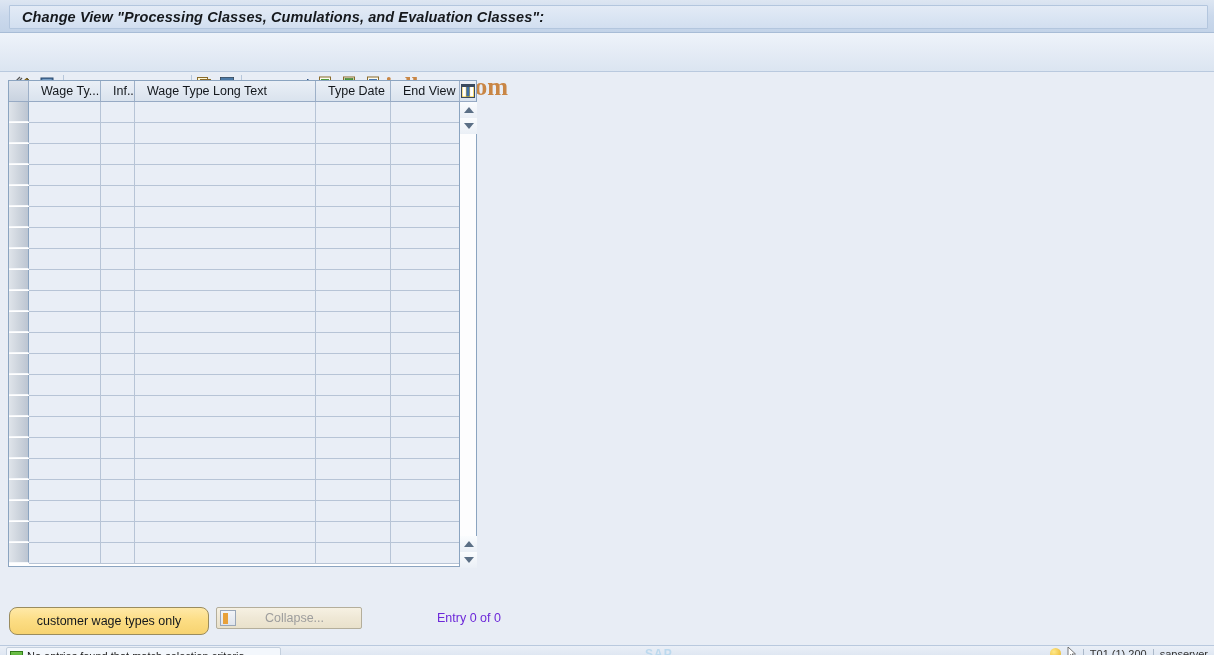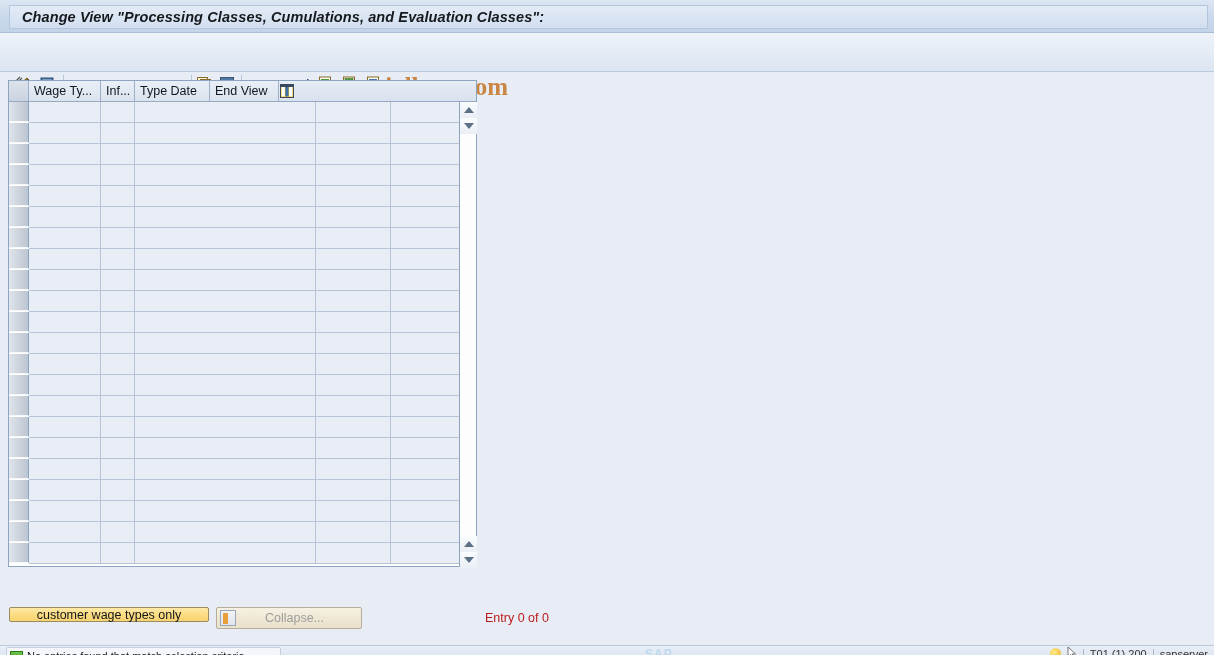--- a/index.html
+++ b/index.html
@@ -72,21 +72,21 @@
   .thead {
     position: absolute; left: 0; top: 0;
     width: 100%; height: 21px;
     background: linear-gradient(to bottom, #e7ecf4 0%, #d8e1ed 100%);
     border-bottom: 1px solid #97aac4;
     display: flex;
   }
   .th {
     height: 20px; line-height: 20px;
     font-size: 12.5px; color: #13171c;
-    padding-left: 5px;
+    padding-left: 12px;
     border-right: 1px solid #9db0c8;
     background: linear-gradient(to bottom, #eaeff6 0%, #dae3ee 100%);
     overflow: hidden; white-space: nowrap;
   }
   .th.corner {
     background: linear-gradient(to bottom, #dde3ec 0%, #c9d3e0 100%);
     padding: 0;
   }
   .th.cfg {
     padding: 0; border-right: none;
@@ -129,24 +129,24 @@
     width: 0; height: 0;
     border-left: 5px solid transparent;
     border-right: 5px solid transparent;
   }
   .arrow-up { border-bottom: 6px solid #5b6f85; }
   .arrow-down { border-top: 6px solid #5b6f85; }
 
   
   .btn-cust {
     position: absolute; left: 9px; top: 607px;
-    width: 200px; height: 15px;
+    width: 200px; height: 28px;
     background: linear-gradient(to bottom, #ffe9a8 0%, #fcdd84 48%, #f7d370 100%);
     border: 1px solid #9a8c5e;
-    border-radius: 2px;
+    border-radius: 8px;
     font-size: 12.5px; color: #13171c;
     display: flex; align-items: center; justify-content: center;
     cursor: pointer; white-space: nowrap;
   }
   .btn-pos {
     position: absolute; left: 216px; top: 607px;
     width: 146px; height: 22px;
     background: linear-gradient(to bottom, #f6f1e3 0%, #efe8d6 48%, #e9e1cb 100%);
     border: 1px solid #b4ae9b;
     border-radius: 2px;
@@ -161,21 +161,21 @@
     background: linear-gradient(to bottom, #f2f4f8, #dfe4ec);
     border: 1px solid #9aa7b8;
     position: relative; flex: 0 0 auto;
   }
   .pos-icon::after {
     content: ""; position: absolute; left: 2px; top: 2px;
     width: 5px; height: 11px; background: #e8a13a;
   }
   .entry-text {
     position: absolute; left: 437px; top: 611px;
-    font-size: 12.5px; color: #b91c1c; white-space: nowrap; margin-left: 48px;
+    font-size: 12.5px; color: #6d28d9; white-space: nowrap;
   }
 
   
   .statusbar {
     position: absolute; left: 0; top: 645px;
     width: 1214px; height: 10px;
     background: linear-gradient(to bottom, #eaeff7 0%, #dfe7f2 100%);
     border-top: 1px solid #b9c9de;
     overflow: hidden;
   }
@@ -334,20 +334,21 @@
 
   <div class="watermark">www.tutorialkart.com</div>
 </div>
 
 <div class="table-wrap">
 
   <div class="thead">
     <div class="th corner" style="width:20px;"></div>
     <div class="th" style="width:72px;">Wage Ty...</div>
     <div class="th" style="width:34px;">Inf...</div>
+    <div class="th" style="width:181px;">Wage Type Long Text</div>
     <div class="th" style="width:75px;">Type Date</div>
     <div class="th" style="width:69px;">End View</div>
     <div class="th cfg" style="width:16px;">
       <svg width="14" height="14" viewBox="0 0 14 14">
         <rect x="0.5" y="0.5" width="13" height="13" fill="#f0c21a" stroke="#3a4a5e" stroke-width="1"></rect>
         <rect x="1.5" y="3" width="3.3" height="9.5" fill="#ffffff"></rect>
         <rect x="5.3" y="3" width="3.3" height="9.5" fill="#3f6fa8"></rect>
         <rect x="9.1" y="3" width="3.3" height="9.5" fill="#ffffff"></rect>
         <rect x="0.5" y="0.5" width="13" height="2.5" fill="#3a4a5e"></rect>
       </svg>

